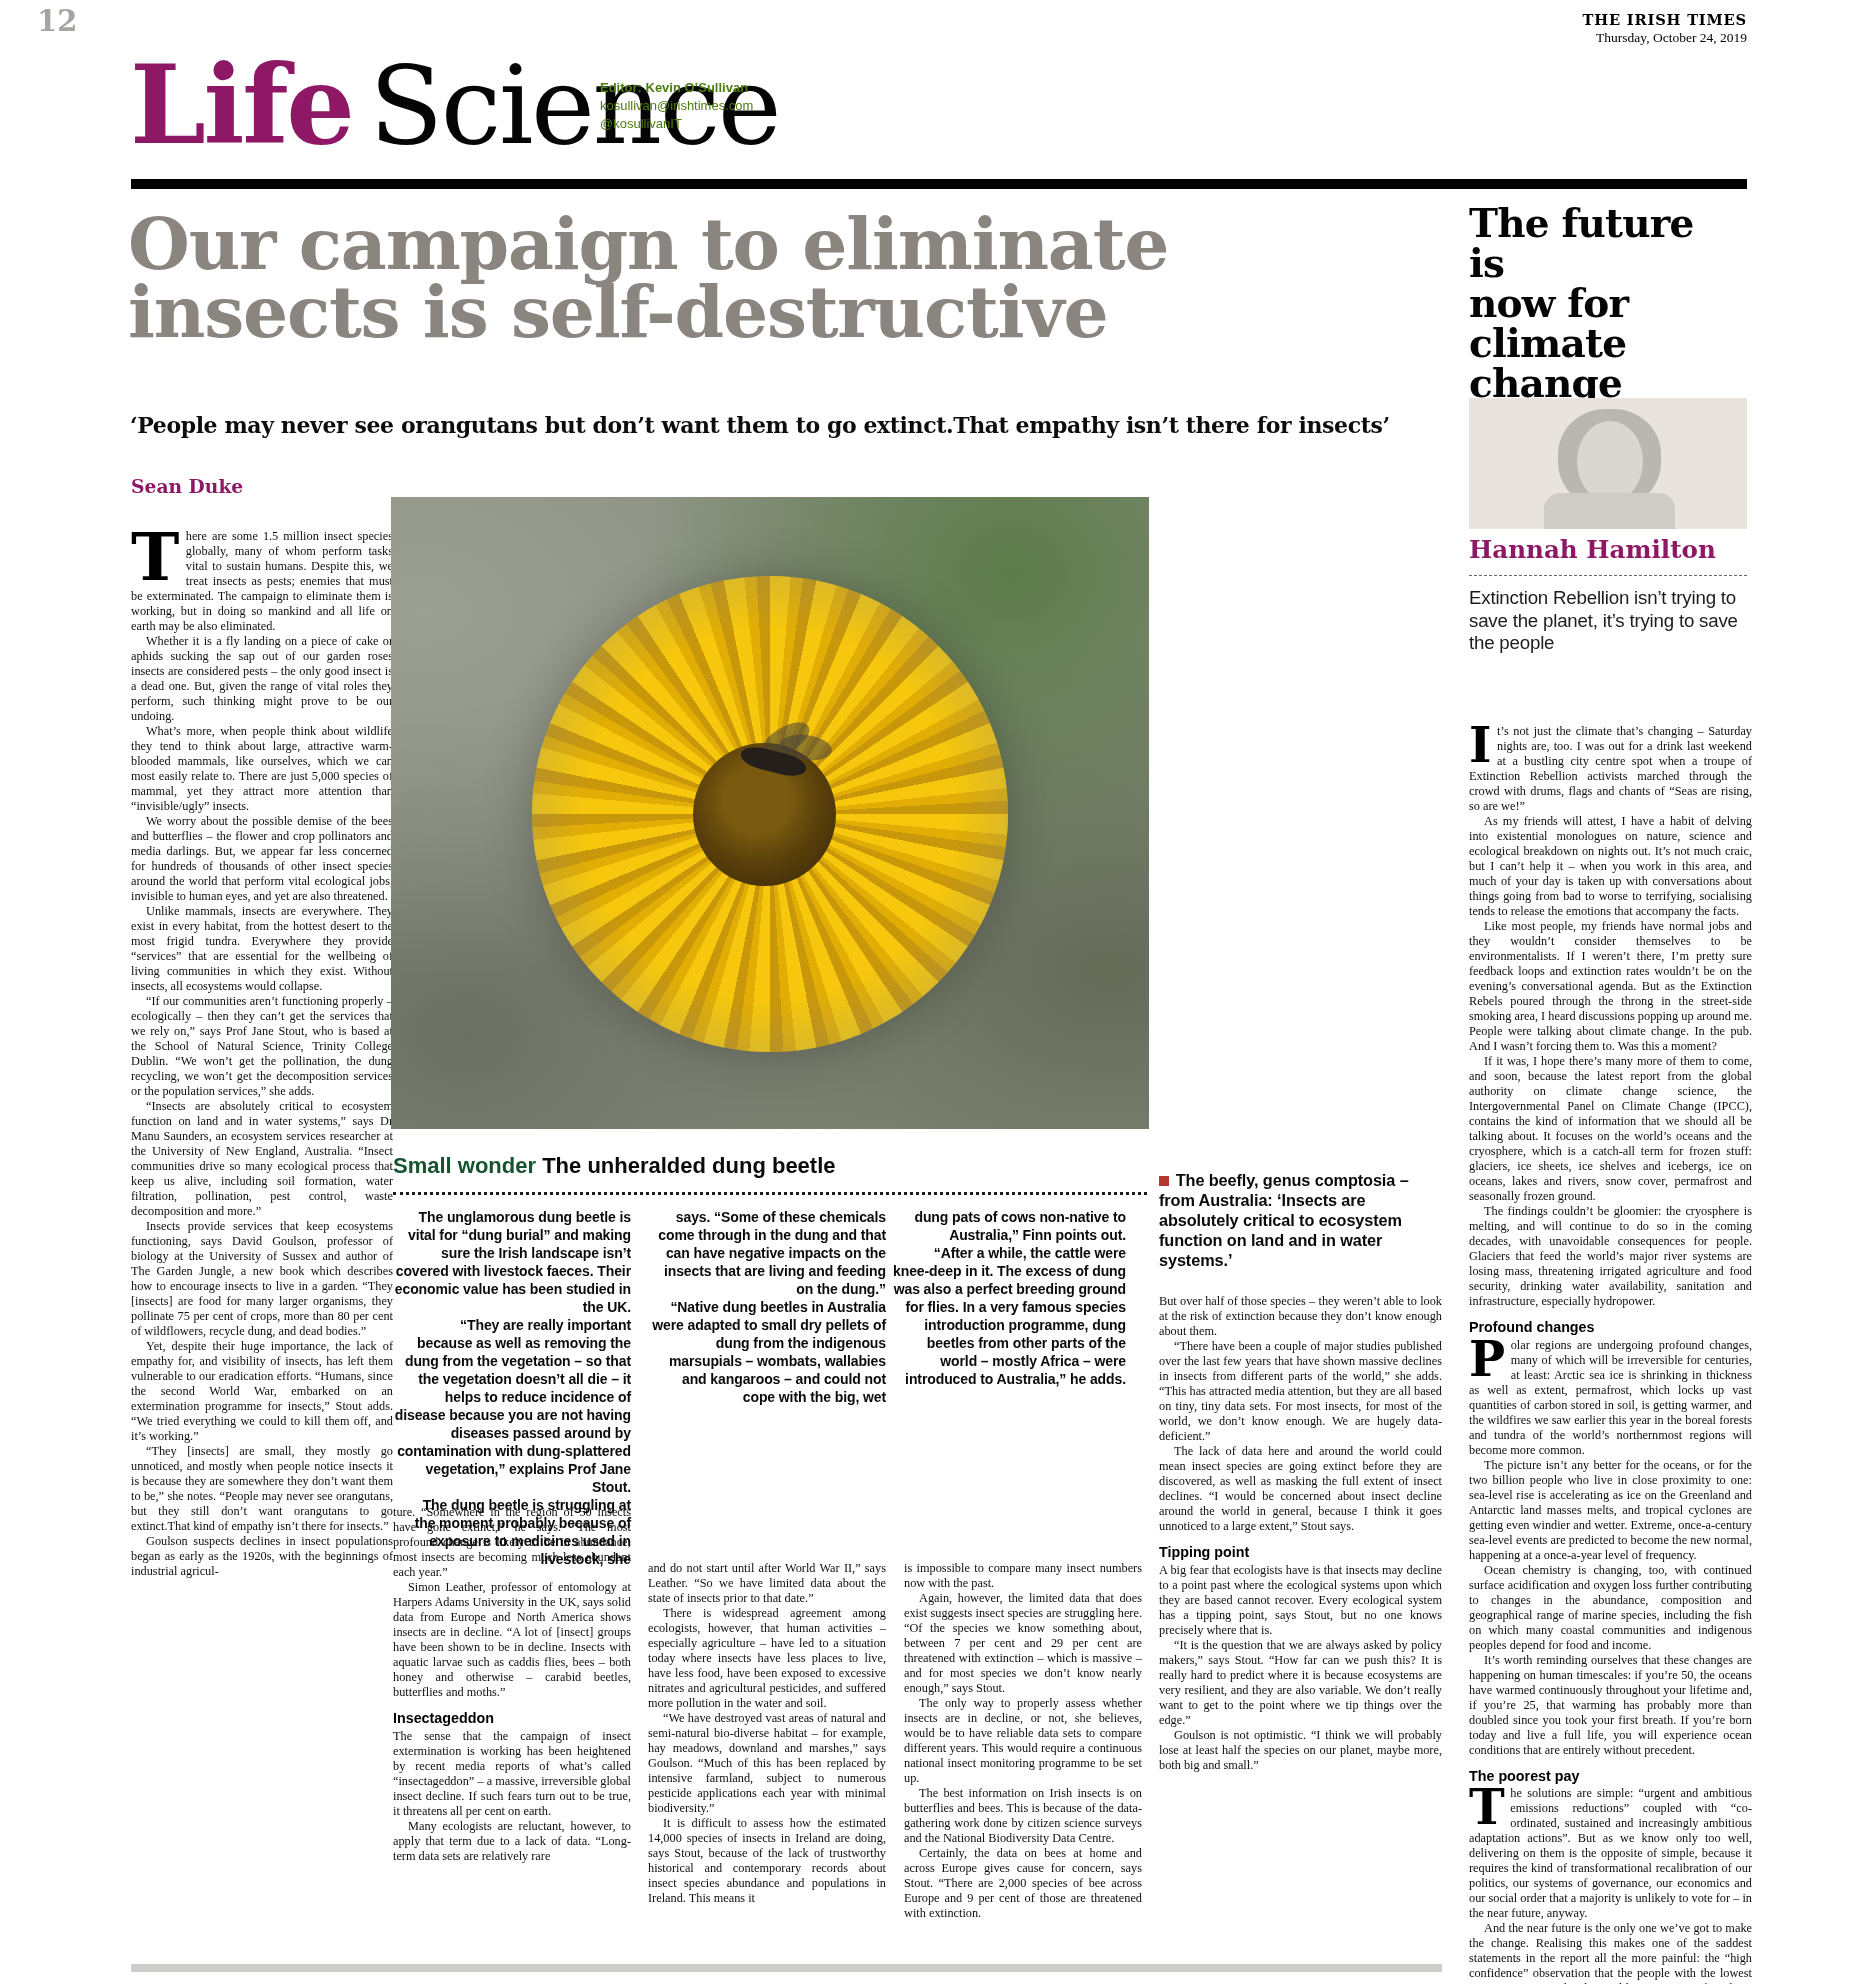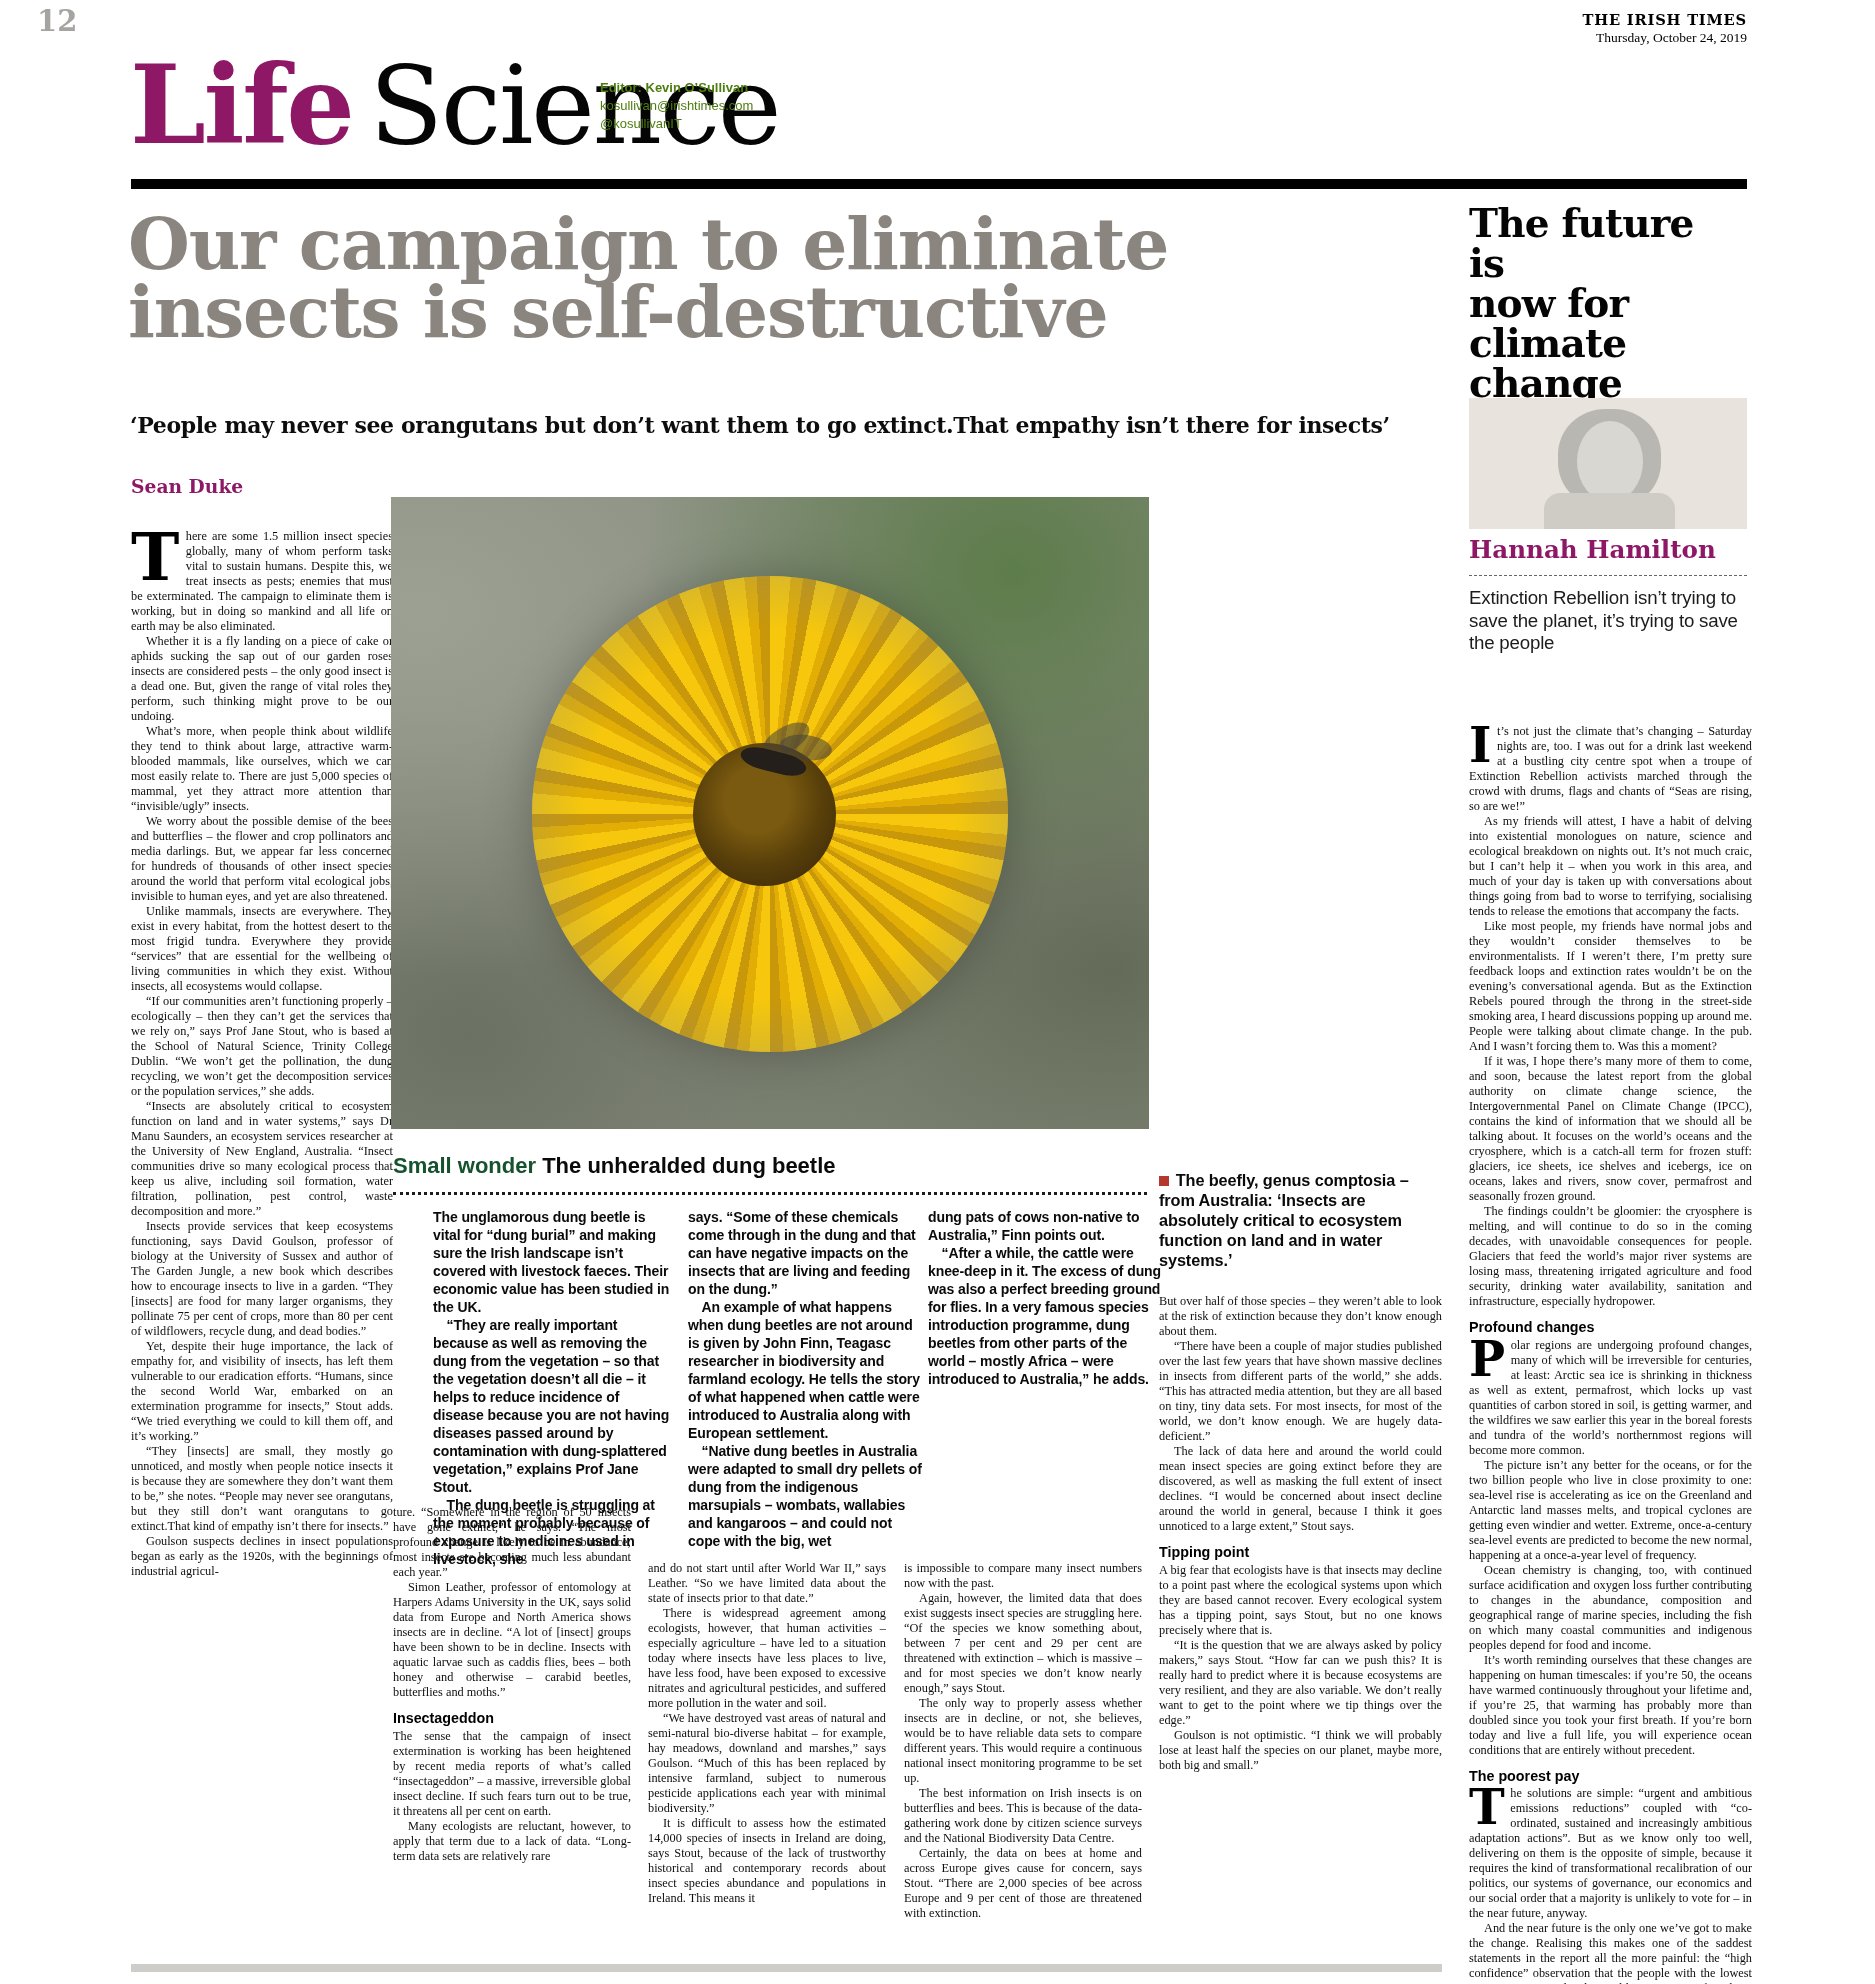--- a/index.html
+++ b/index.html
@@ -51,21 +51,21 @@
       background:#241f1a;transform:rotate(14deg);}
   .bug-wing{position:absolute;width:52px;height:25.4px;border-radius:50%;background:rgba(70,66,58,.55);}
   .bug-wing.w1{left:369px;top:230px;transform:rotate(-30deg);}
   .bug-wing.w2{left:389px;top:238px;transform:rotate(8deg);}
   
   .kicker-row{position:absolute;left:393px;top:1154px;font:700 22px/24px "Liberation Sans",sans-serif;}
   .kicker{color:#14532d;}
   .kicker-title{color:#0a0a0a;}
   .dotted-rule{position:absolute;left:393px;top:1192px;width:754px;border-top:3.2px dotted #1c1c1c;}
   .bold-col{position:absolute;width:238px;font:700 14px/18px "Liberation Sans",sans-serif;
-      letter-spacing:-0.1px;color:#0a0a0a;text-align:left;margin-left:40px;}
+      letter-spacing:-0.1px;color:#0a0a0a;text-align:right;}
   .bold-col p{margin:0;text-indent:13.5px;}
   .bold-col p:first-child{text-indent:0;}
   .subhead{font:700 14.3px/16.7px "Liberation Sans",sans-serif;margin:10.3px 0 1.6px 0;text-indent:0;color:#000;}
   .caption-col{position:absolute;left:1159px;top:1170px;width:283px;}
   .photo-caption{font:700 16.3px/20px "Liberation Sans",sans-serif;color:#0a0a0a;letter-spacing:-0.1px;}
   .bullet{display:inline-block;width:10.3px;height:10.3px;background:#b5382f;margin-right:6.4px;}
   .caption-body{margin-top:24px;}
   
   .sb-headline{position:absolute;left:1469px;top:203px;width:262px;
       font:700 39px/40px "DejaVu Serif",serif;color:#050505;letter-spacing:-0.8px;}
@@ -135,21 +135,20 @@
     <span class="kicker-title">The unheralded dung beetle</span>
   </div>
   <div class="dotted-rule"></div>
   <div class="bold-col" style="left:393px;top:1208px;">
       <p>The unglamorous dung beetle is vital for “dung burial” and making sure the Irish landscape isn’t covered with livestock faeces. Their economic value has been studied in the UK.</p>
       <p>“They are really important because as well as removing the dung from the vegetation – so that the vegetation doesn’t all die – it helps to reduce incidence of disease because you are not having diseases passed around by contamination with dung-splattered vegetation,” explains Prof Jane Stout.</p>
       <p>The dung beetle is struggling at the moment probably because of exposure to medicines used in livestock, she</p>
     </div>
   <div class="bold-col" style="left:648px;top:1208px;">
       <p>says. “Some of these chemicals come through in the dung and that can have negative impacts on the insects that are living and feeding on the dung.”</p>
-      <p>An example of what happens when dung beetles are not around is given by John Finn, Teagasc researcher in biodiversity and farmland ecology. He tells the story of what happened when cattle were introduced to Australia along with European settlement.</p>
       <p>“Native dung beetles in Australia were adapted to small dry pellets of dung from the indigenous marsupials – wombats, wallabies and kangaroos – and could not cope with the big, wet</p>
     </div>
   <div class="bold-col" style="left:888px;top:1208px;">
       <p>dung pats of cows non-native to Australia,” Finn points out.</p>
       <p>“After a while, the cattle were knee-deep in it. The excess of dung was also a perfect breeding ground for flies. In a very famous species introduction programme, dung beetles from other parts of the world – mostly Africa – were introduced to Australia,” he adds.</p>
     </div>
 
   <div class="serif-col" style="position:absolute;left:393px;top:1505px;width:238px;">
     <div>
         <p>ture. “Somewhere in the region of 50 insects have gone extinct,” he says. “The most profound change is likely to be in abundance; most insects are becoming much less abundant each year.”</p>

